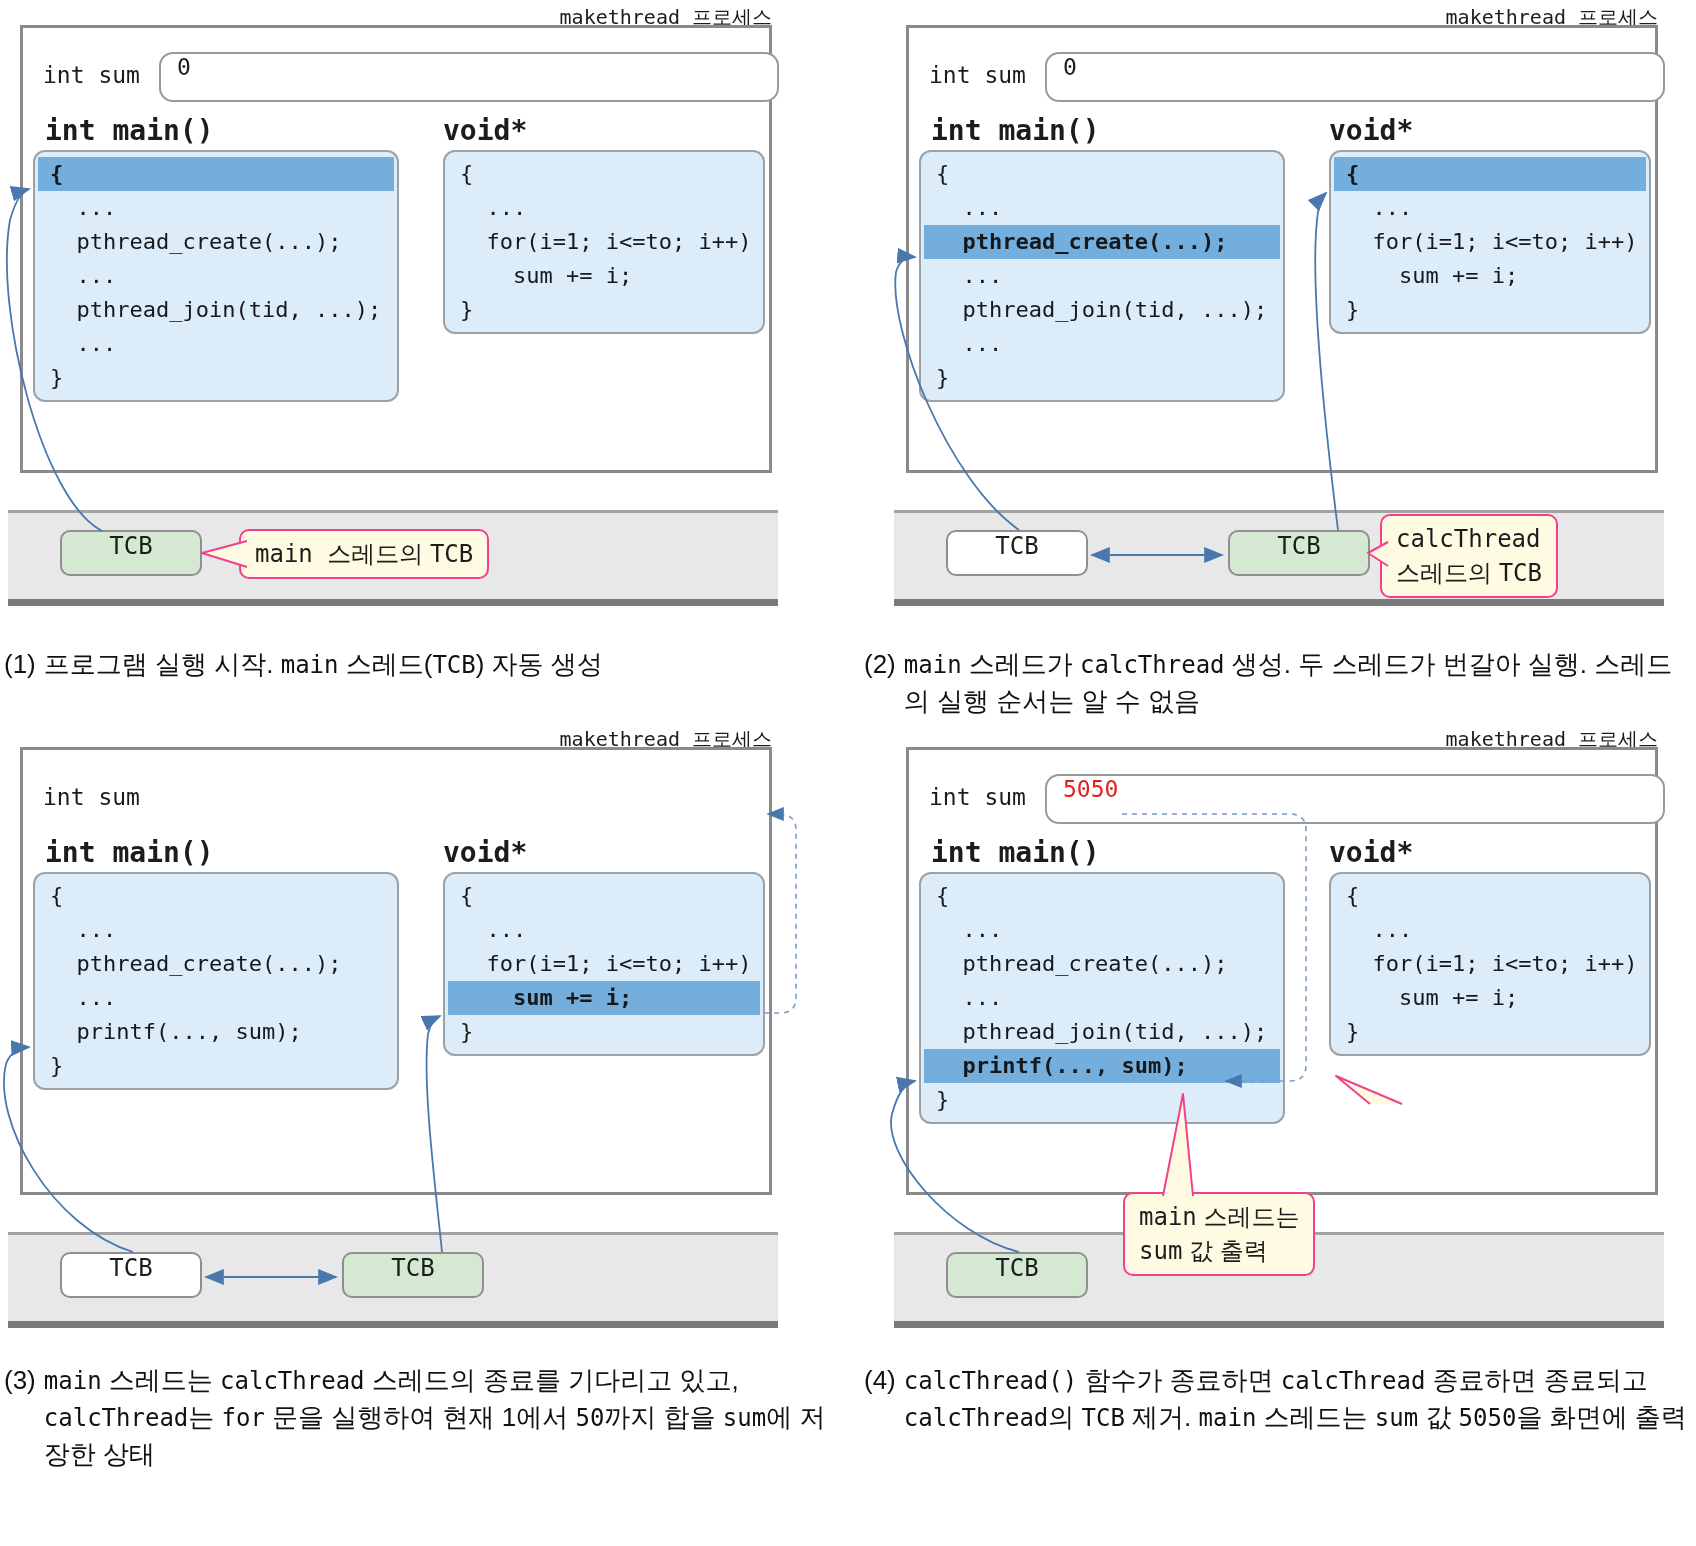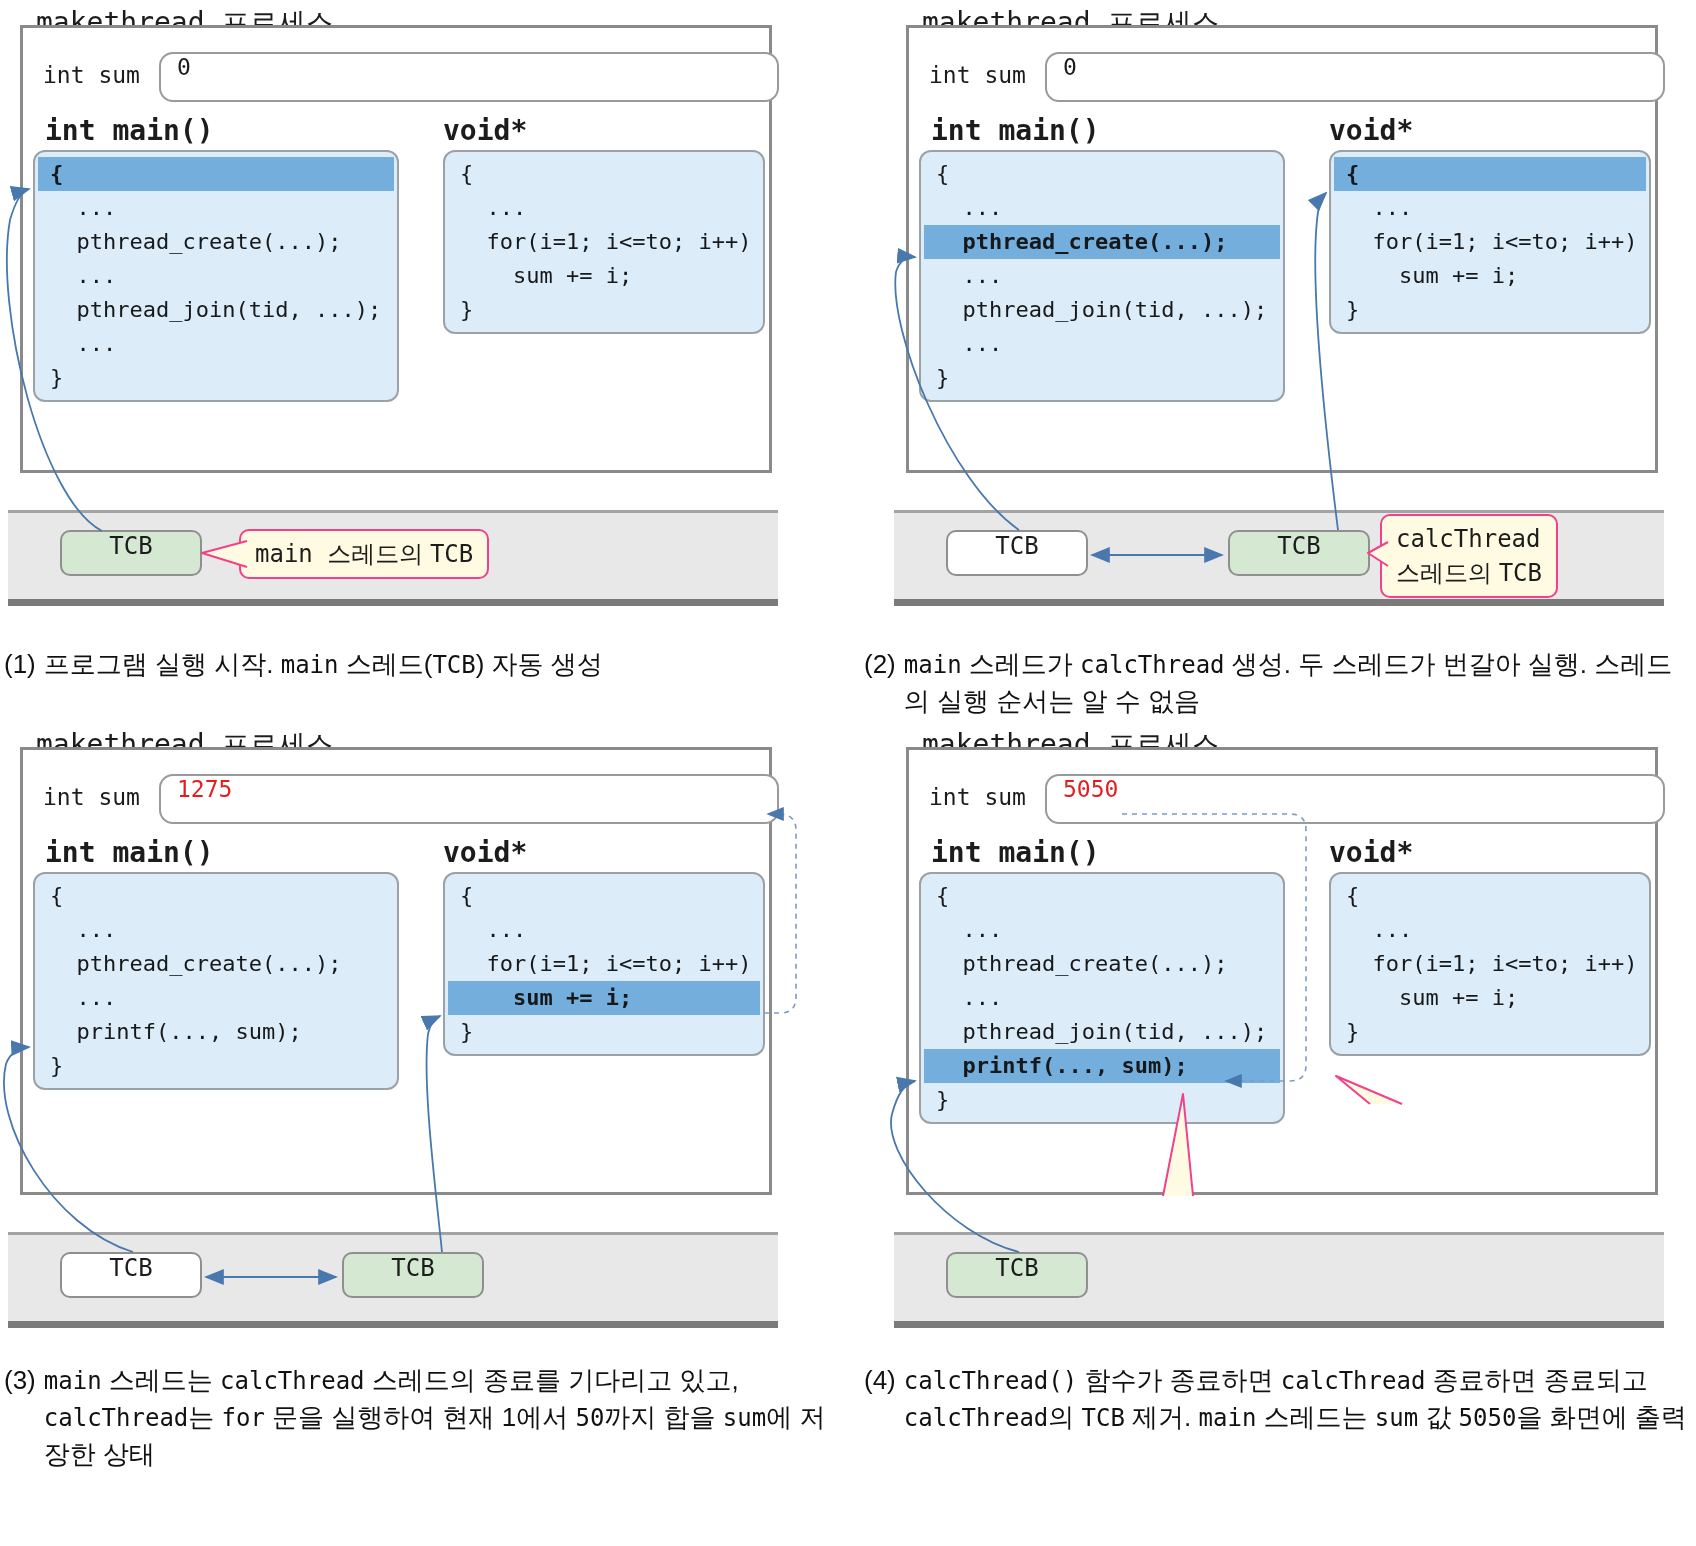--- a/index.html
+++ b/index.html
@@ -3,22 +3,22 @@
 <meta charset="utf-8">
 <style>
   html,body{margin:0;padding:0;background:#ffffff;}
   .page{position:relative;width:1696px;height:1546px;background:#fff;
         display:grid;grid-template-columns:848px 848px;grid-template-rows:722px 824px;
         font-family:"Liberation Sans",sans-serif;color:#1c1c1c;}
   .cell{position:relative;overflow:hidden;}
   .diagram{position:absolute;top:0;left:2px;width:800px;height:625px;}
   .cell.right .diagram{left:40px;}
 
-  .ptitle{position:absolute;left:34px;top:4px;width:752px;text-align:left;
-          font-size:28px;font-family:"Liberation Sans",sans-serif;color:#1c1c1c;}
+  .ptitle{position:absolute;left:18px;top:4px;width:752px;text-align:right;
+          font-size:20px;font-family:"Liberation Sans",sans-serif;color:#1c1c1c;}
   .m{font-family:"DejaVu Sans Mono",monospace;}
 
   .pbox{position:absolute;left:18px;top:25px;width:746px;height:442px;
         border:3px solid #8a8a8a;background:#fff;}
   .sumlabel{position:absolute;left:20px;top:34px;font:23px "DejaVu Sans Mono",monospace;}
   .suminput{position:absolute;left:136px;top:24px;width:600px;height:46px;
             border:2px solid #9a9a9a;border-radius:14px;background:#fff;
             line-height:46px;padding-left:16px;box-sizing:content-box;
             font:23px "DejaVu Sans Mono",monospace;}
   .red{color:#e41e20;}
@@ -153,21 +153,20 @@
       <span class="pfx">(2)</span>
       <span class="body"><span class="m">main</span><span> 스레드가 </span><span class="m">calcThread</span><span> 생성. 두 스레드가 번갈아 실행. 스레드의 실행 순서는 알 수 없음</span></span>
     </div>
   </div>
 
   <div class="cell row2">
     <div class="diagram">
       <div class="ptitle"><span class="m">makethread </span><span>프로세스</span></div>
       <div class="pbox">
         <div class="sumlabel">int sum</div>
-        <div class="suminput"><span class="red">1275</span></div>
         <div class="fnhead mainh">int main()</div>
         <div class="fnhead calch">void* calcThread(...)</div>
         <div class="codebox mainc">
             <div class="cl">{</div>
             <div class="cl">  ...</div>
             <div class="cl">  pthread_create(...);</div>
             <div class="cl">  ...</div>
             <div class="cl">  printf(..., sum);</div>
             <div class="cl">}</div>
           </div>
@@ -215,20 +214,24 @@
         <div class="codebox calcc">
             <div class="cl">{</div>
             <div class="cl">  ...</div>
             <div class="cl">  for(i=1; i&lt;=to; i++)</div>
             <div class="cl">    sum += i;</div>
             <div class="cl">}</div>
           </div>
       </div>
       <div class="band"></div>
       <div class="tcb green" style="left:58px">TCB</div>
+      <div class="callout" style="left:235px;top:470px">
+        <div><span class="m">main</span><span> 스레드는</span></div>
+        <div><span class="m">sum</span><span> 값 출력</span></div>
+      </div>
       <svg class="overlay" viewBox="0 0 800 625">
         <polygon class="tailfill" points="448,354 482,382 514,382"></polygon>
         <path class="tailedge" d="M 482 382 L 448 354 L 514 382"></path>
         <polygon class="tailfill" points="295,372 275,474 305,474"></polygon>
         <path class="tailedge" d="M 275 474 L 295 372 L 305 474"></path>
         <path class="arrow" marker-end="url(#arw)" d="M 131 530 C 60 512 -6 432 4 392 Q 12 362 27 359"></path>
         <path class="dashed" marker-end="url(#arw)" d="M 234 92 L 402 92 Q 418 92 418 108 L 418 343 Q 418 359 402 359 L 338 359"></path>
       </svg>
     </div>
     <div class="caption">

